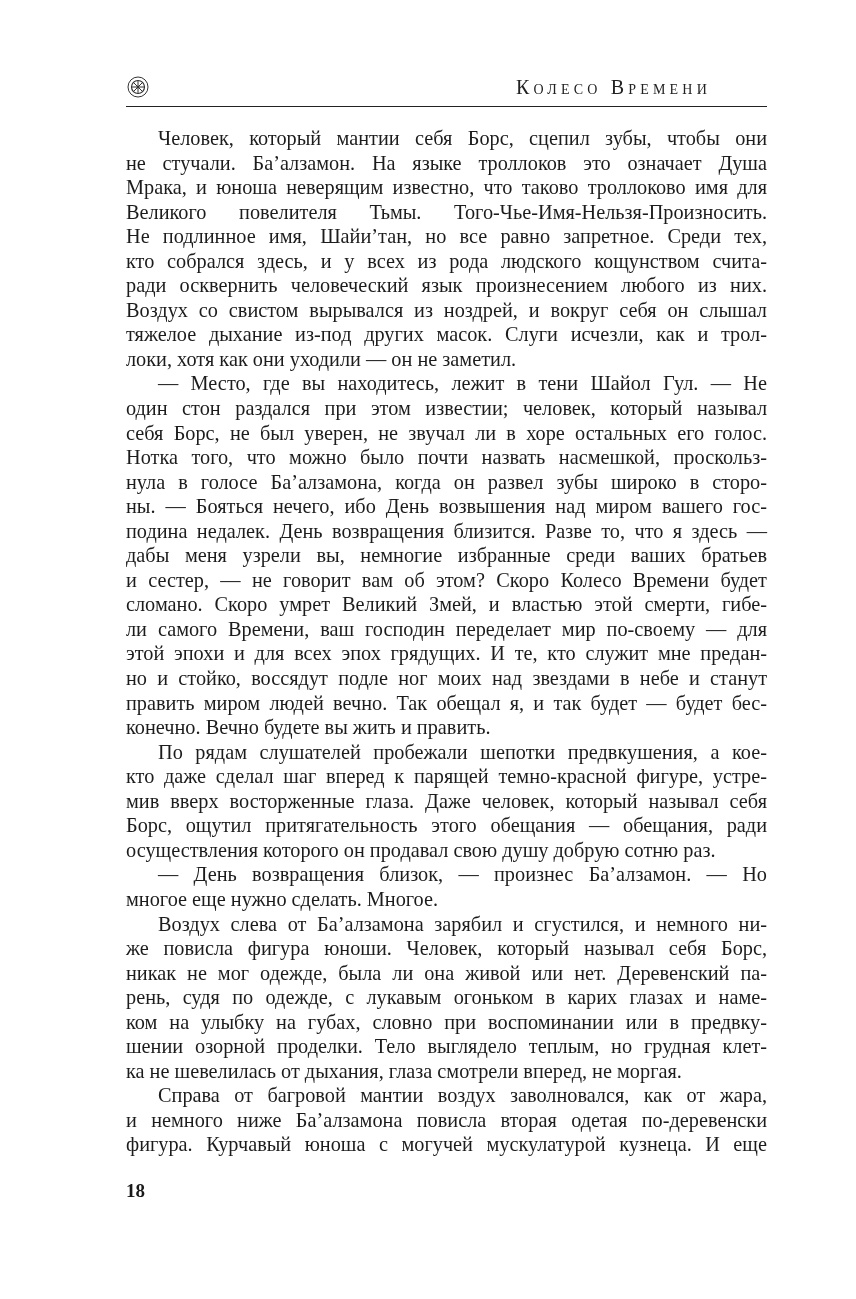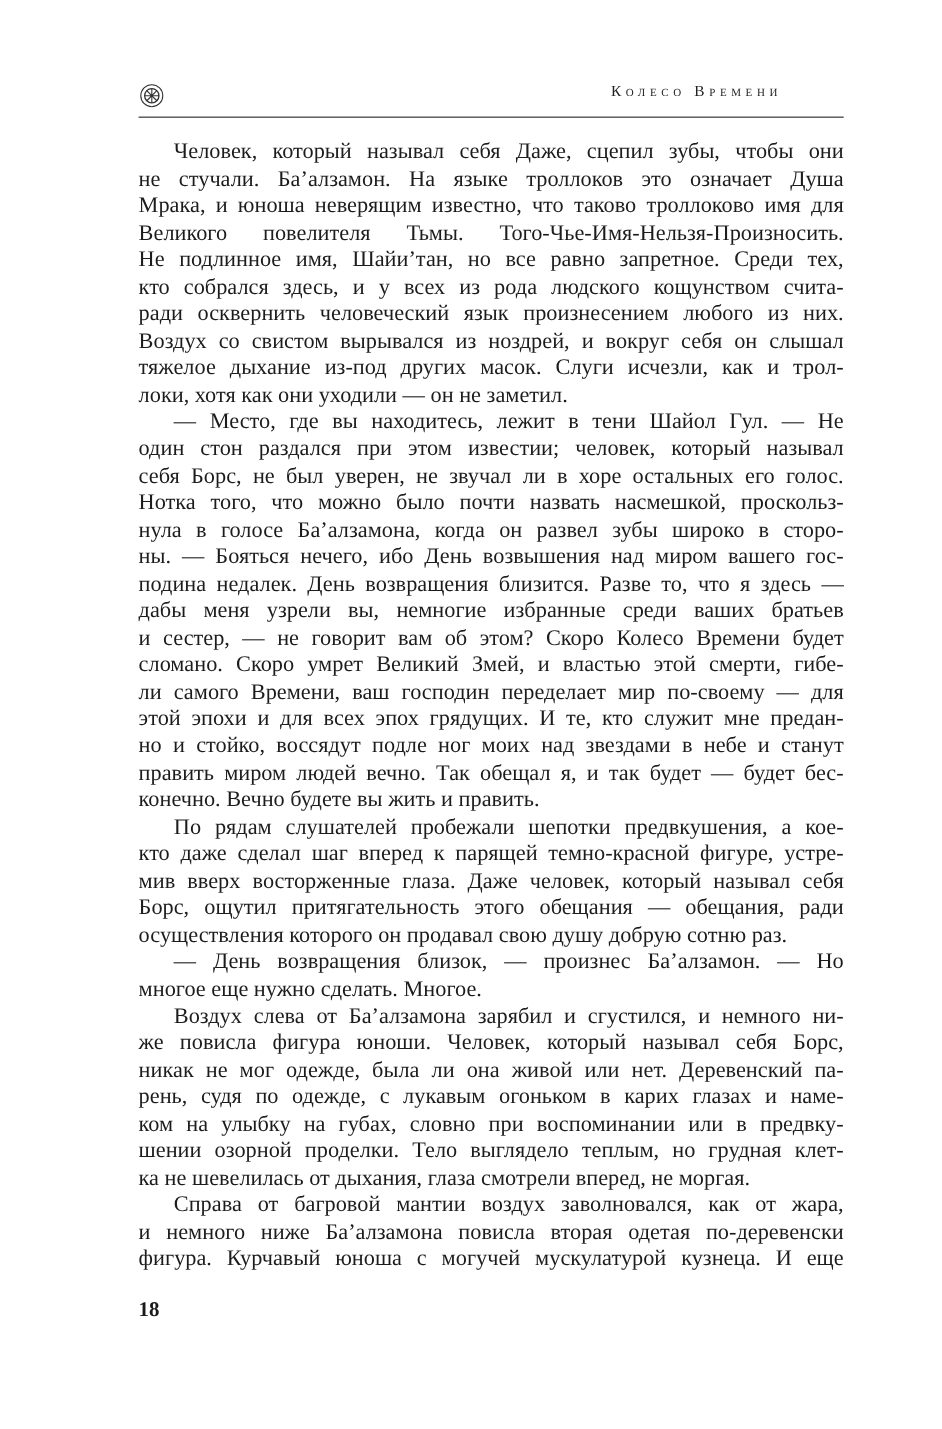--- a/index.html
+++ b/index.html
@@ -3,21 +3,21 @@
   <meta charset="utf-8">
   <style>
     html, body { margin: 0; padding: 0; background: #ffffff; }
     body { width: 856px; height: 1299px; position: relative; overflow: hidden; color: #1a1a1a; }
     .page { position: absolute; left: 0; top: 0; width: 856px; height: 1299px; background: #ffffff; }
     .header { position: absolute; left: 126px; top: 74px; width: 641px; height: 32px; }
     .emblem { position: absolute; left: 1px; top: 2px; width: 22px; height: 22px; }
     .running-title {
       position: absolute; right: 56px; top: 2px;
       font-family: "Liberation Serif", "DejaVu Serif", serif;
-      font-size: 14px; letter-spacing: 4.2px; color: #222;
+      font-size: 20px; letter-spacing: 4.2px; color: #222;
       font-variant: small-caps; white-space: nowrap;
     }
     .rule { position: absolute; left: 126px; top: 106px; width: 641px; height: 1px; background: #222; }
     .body-text {
       position: absolute; left: 126px; top: 126px; width: 641px;
       font-family: "Liberation Serif", "DejaVu Serif", serif;
       font-size: 20.3px; line-height: 24.55px; color: #1c1c1c;
     }
     .line { display: block; white-space: nowrap; text-align: justify; text-align-last: justify; height: 24.55px; overflow: visible; }
     .line.last { text-align-last: left; }
@@ -43,21 +43,21 @@
         <line x1="15.6" y1="6.4" x2="6.4" y2="15.6"></line>
       </g>
       <circle cx="11" cy="11" r="1.3" fill="#333"></circle>
     </svg>
     <span class="running-title">Колесо Времени</span>
   </div>
   <div class="rule"></div>
 
   <div class="body-text" id="body-text">
       <div>
-        <span class="line indent">Человек, который называл себя Даже, сцепил зубы, чтобы они</span>
+        <span class="line indent">Человек, который мантии себя Борс, сцепил зубы, чтобы они</span>
         <span class="line">не стучали. Ба’алзамон. На языке троллоков это означает Душа</span>
         <span class="line">Мрака, и юноша неверящим известно, что таково троллоково имя для</span>
         <span class="line">Великого повелителя Тьмы. Того-Чье-Имя-Нельзя-Произносить.</span>
         <span class="line">Не подлинное имя, Шайи’тан, но все равно запретное. Среди тех,</span>
         <span class="line">кто собрался здесь, и у всех из рода людского кощунством счита-</span>
         <span class="line">ради осквернить человеческий язык произнесением любого из них.</span>
         <span class="line">Воздух со свистом вырывался из ноздрей, и вокруг себя он слышал</span>
         <span class="line">тяжелое дыхание из-под других масок. Слуги исчезли, как и трол-</span>
         <span class="line last">локи, хотя как они уходили — он не заметил.</span>
       </div>

